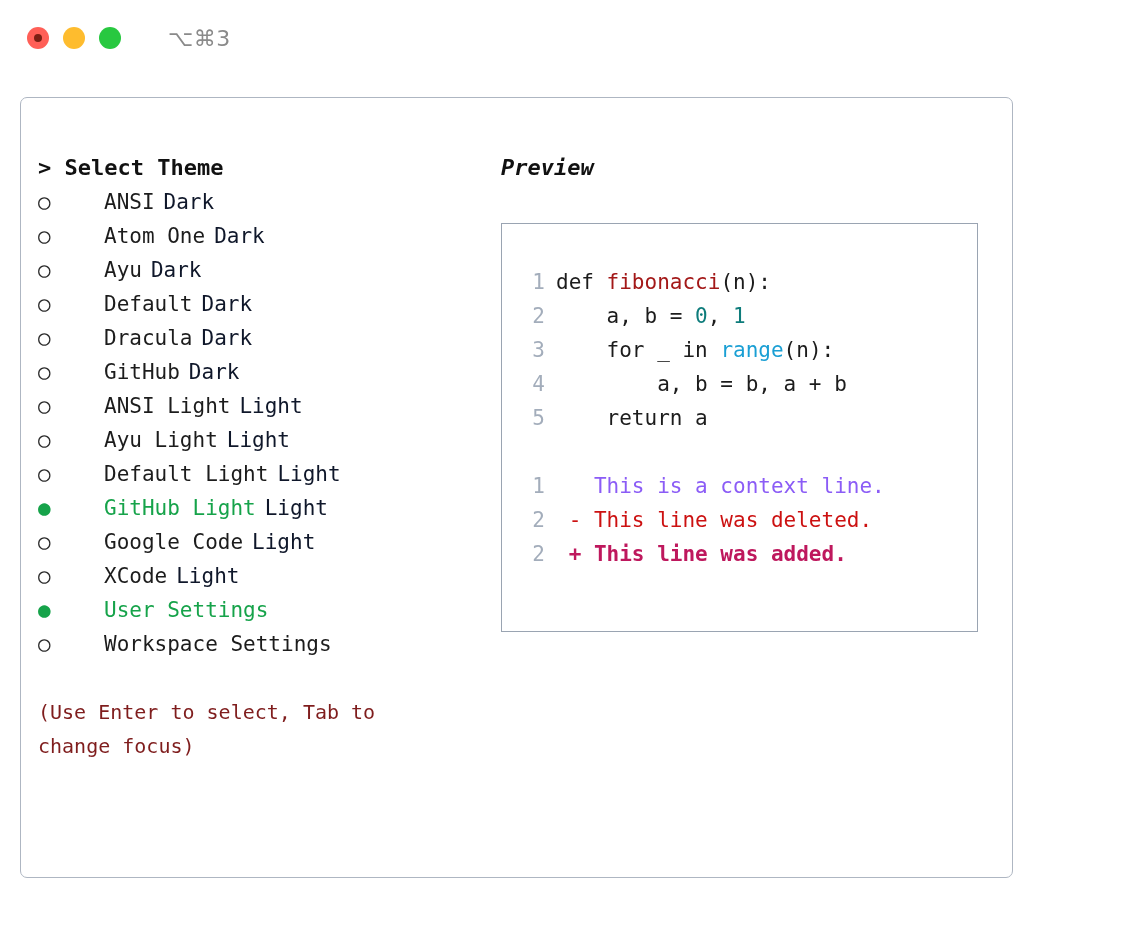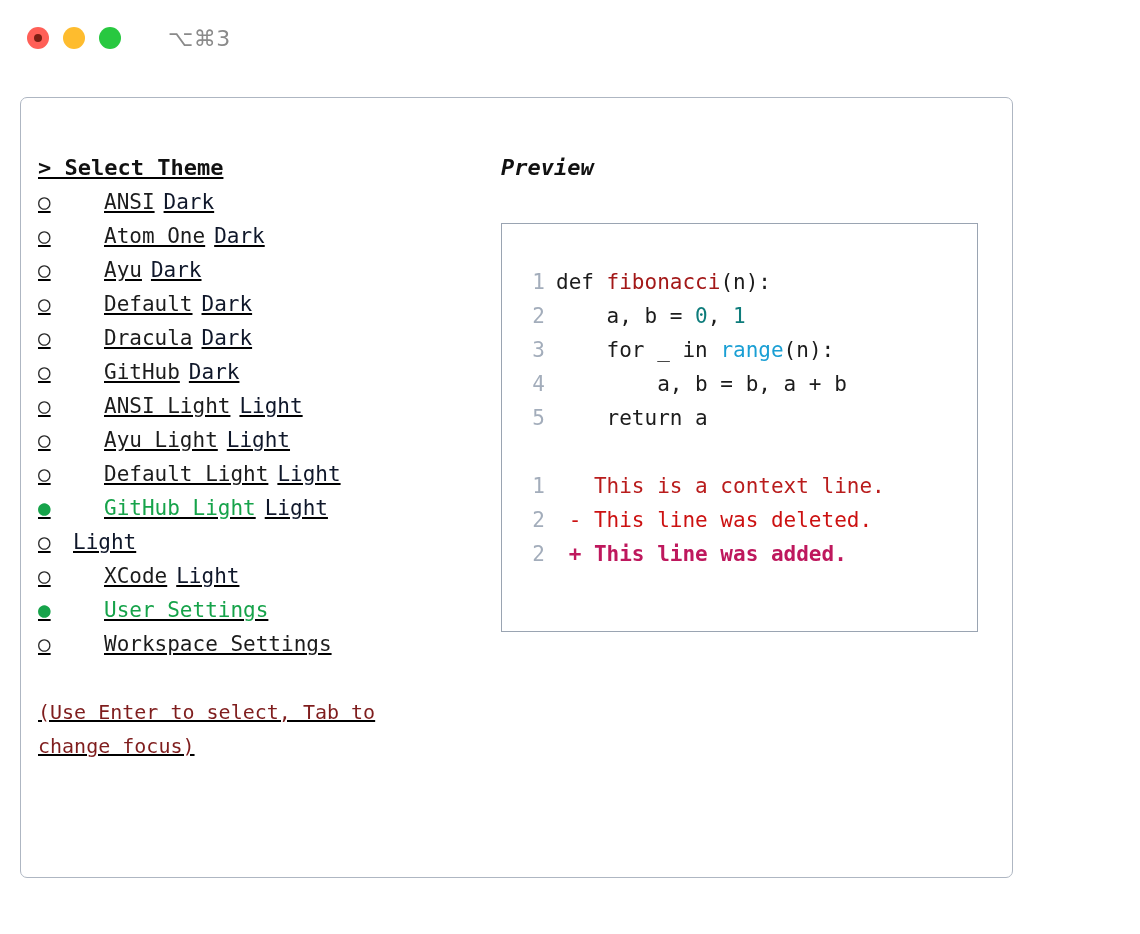--- a/index.html
+++ b/index.html
@@ -84,21 +84,20 @@
     left: 0; top: 0;
     width: 100%;
     height: 100%;
   }
 
   
   .left-col {
     width: 480px;
     padding: 53px 0 0 17px;
     box-sizing: border-box;
-    text-decoration: underline;
   }
   .list-title {
     font-size: 22px;
     font-weight: bold;
     color: #111111;
     line-height: 34px;
     white-space: pre;
   }
   .theme-row, .apply-row {
     display: flex;
@@ -172,21 +171,21 @@
     flex: 0 0 24px;
     text-align: right;
     color: #a3adbb;
     margin-right: 11px;
   }
   .code-text { color: #1c1c1c; }
   .tok-fn     { color: #a31818; }
   .tok-num    { color: #0e7c7b; }
   .tok-call   { color: #1a9fd4; }
   .blank-line { height: 34px; }
-  .diff-ctx   { color: #b91c1c; }
+  .diff-ctx   { color: #8b5cf6; }
   .diff-del   { color: #cc1111; }
   .diff-add   { color: #be185d; font-weight: bold; }
 </style>
 </head>
 <body>
 
 <div class="window">
 
   <div class="titlebar">
     <div class="lights">
@@ -208,21 +207,21 @@
             <div class="theme-row"><span class="bullet">○</span><span class="row-label">ANSI</span><span class="row-kind">Dark</span></div>
             <div class="theme-row"><span class="bullet">○</span><span class="row-label">Atom One</span><span class="row-kind">Dark</span></div>
             <div class="theme-row"><span class="bullet">○</span><span class="row-label">Ayu</span><span class="row-kind">Dark</span></div>
             <div class="theme-row"><span class="bullet">○</span><span class="row-label">Default</span><span class="row-kind">Dark</span></div>
             <div class="theme-row"><span class="bullet">○</span><span class="row-label">Dracula</span><span class="row-kind">Dark</span></div>
             <div class="theme-row"><span class="bullet">○</span><span class="row-label">GitHub</span><span class="row-kind">Dark</span></div>
             <div class="theme-row"><span class="bullet">○</span><span class="row-label">ANSI Light</span><span class="row-kind">Light</span></div>
             <div class="theme-row"><span class="bullet">○</span><span class="row-label">Ayu Light</span><span class="row-kind">Light</span></div>
             <div class="theme-row"><span class="bullet">○</span><span class="row-label">Default Light</span><span class="row-kind">Light</span></div>
             <div class="theme-row"><span class="bullet selected">●</span><span class="row-label selected">GitHub Light</span><span class="row-kind">Light</span></div>
-            <div class="theme-row"><span class="bullet">○</span><span class="row-kind">Light</span></div>
+            <div class="theme-row"><span class="bullet">○</span><span class="row-label">Google Code</span><span class="row-kind">Light</span></div>
             <div class="theme-row"><span class="bullet">○</span><span class="row-label">XCode</span><span class="row-kind">Light</span></div>
           </div>
 
         <div id="apply-list">
             <div class="apply-row"><span class="bullet selected">●</span><span class="row-label selected">User Settings</span></div>
             <div class="apply-row"><span class="bullet">○</span><span class="row-label">Workspace Settings</span></div>
           </div>
 
         <div class="hint">
           <div>(Use Enter to select, Tab to</div>

